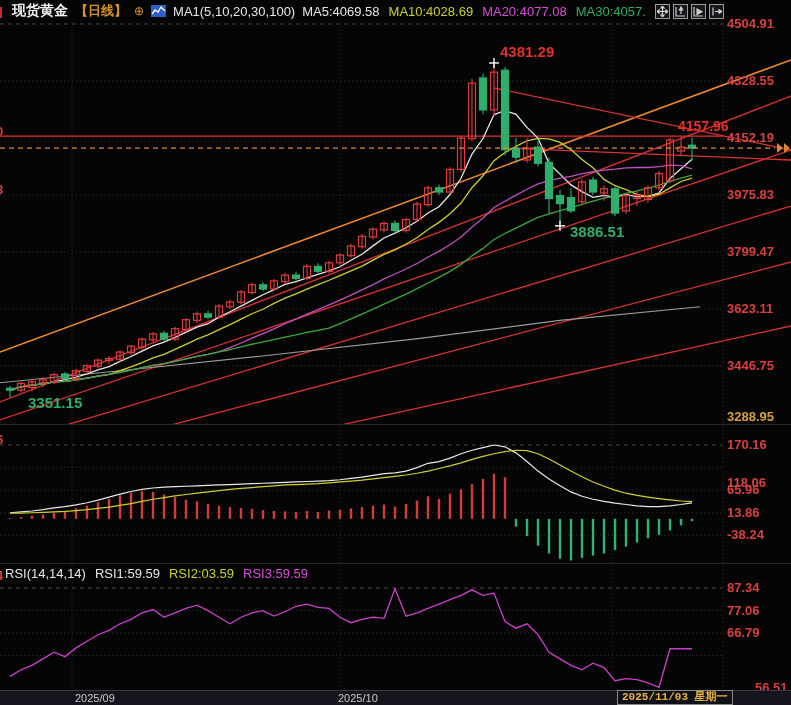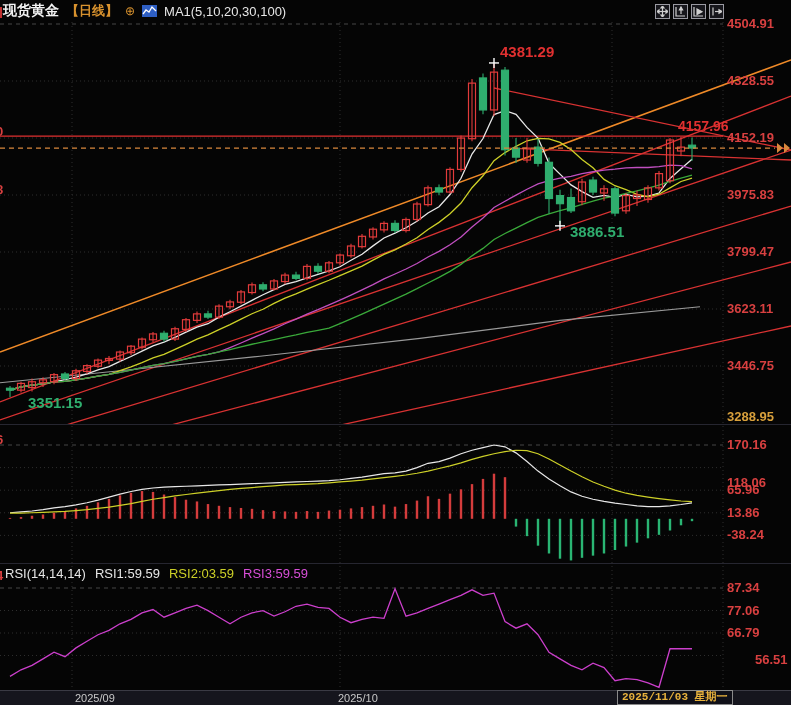--- a/index.html
+++ b/index.html
@@ -1,20 +1,20 @@
 <!DOCTYPE html>
 <html><head>
 <meta charset="utf-8">
 <style>
   html,body{margin:0;padding:0;background:#000;}
   .stage{position:relative;width:791px;height:705px;background:#050505;overflow:hidden;
          font-family:"Liberation Sans",sans-serif;}
   svg text{font-family:"Liberation Sans",sans-serif;}
   .hdr{position:absolute;top:0;left:0;width:791px;height:22px;display:flex;align-items:center;
-       gap:7px;padding-left:3px;box-sizing:border-box;font-size:13px;color:#e6e6e6;z-index:5;}
+       gap:7px;padding-left:12px;box-sizing:border-box;font-size:13px;color:#e6e6e6;z-index:5;}
   .hdr .title{font-weight:700;font-size:14px;color:#f2f2f2;}
   .hdr .period{font-weight:700;color:#d8922e;}
   .hdr .link{color:#d8922e;font-size:12px;}
   .hdr .ma-set{color:#e6e6e6;}
   .red-sliver{position:absolute;left:0;top:7px;width:2px;height:11px;background:#c03030;z-index:6;}
   .toolbar{position:absolute;left:655px;top:4px;display:flex;gap:3px;z-index:6;}
   .tool{width:15px;height:15px;border:1px solid #9a9aa2;background:#17171c;box-sizing:border-box;
         display:flex;align-items:center;justify-content:center;}
   .subhdr{position:absolute;left:5px;display:flex;gap:9px;font-size:13px;color:#e6e6e6;z-index:5;}
   .c-white{color:#e6e6e6;} .c-yellow{color:#cdd028;} .c-magenta{color:#d84fd8;}
@@ -43,20 +43,26 @@
     <span class="title">现货黄金</span>
     <span class="period">【日线】</span>
     <span class="link">⊕</span>
     <span style="display:inline-flex;">
       <svg width="15" height="12" viewBox="0 0 15 12">
         <rect x="0" y="0" width="15" height="12" fill="#2e5fc4"></rect>
         <polyline points="1,9 4,5 7,7 10,2 14,6" fill="none" stroke="#fff" stroke-width="1.3"></polyline>
       </svg>
     </span>
     <span class="ma-set">MA1(5,10,20,30,100)</span>
+    <span id="ma-values" style="display:inline-flex;gap:9px;">
+        <span style="color: rgb(230, 230, 230);">MA5:4069.58</span>
+        <span style="color: rgb(205, 208, 40);">MA10:4028.69</span>
+        <span style="color: rgb(216, 79, 216);">MA20:4077.08</span>
+        <span style="color: rgb(47, 174, 94);">MA30:4057.</span>
+      </span>
   </div>
 
   <div class="toolbar">
     <span class="tool">
       <svg width="11" height="11" viewBox="0 0 11 11" stroke="#cfcfcf" stroke-width="1.2" fill="#cfcfcf">
         <line x1="5.5" y1="1" x2="5.5" y2="10"></line>
           <line x1="1" y1="5.5" x2="10" y2="5.5"></line>
         <path d="M5.5 0l1.5 2h-3z"></path>
           <path d="M5.5 11l1.5-2h-3z"></path>
         <path d="M0 5.5l2-1.5v3z"></path>
@@ -488,21 +494,21 @@
       <div class="ylab" style="top: 358.004px;">3446.75</div>
       <div class="ylab orange" style="top: 409.006px;">3288.95</div>
       <div class="ylab" style="top: 437px;">170.16</div>
       <div class="ylab" style="top: 475px;">118.06</div>
       <div class="ylab" style="top: 482.192px; text-align: center;">65.96</div>
       <div class="ylab" style="top: 504.787px;">13.86</div>
       <div class="ylab" style="top: 527.383px;">-38.24</div>
       <div class="ylab" style="top: 580px;">87.34</div>
       <div class="ylab" style="top: 602.513px;">77.06</div>
       <div class="ylab" style="top: 625.005px;">66.79</div>
-      <div class="ylab" style="top: 652px; padding-left: 28px;">56.51</div>
+      <div class="ylab" style="top: 680px; padding-left: 28px;">56.51</div>
     </div>
 
   <div id="edgedigits">
       <div class="edge-digit" style="top: 124px;">0</div>
       <div class="edge-digit" style="top: 182px;">8</div>
       <div class="edge-digit" style="top: 432px;">6</div>
       <div class="edge-digit" style="top: 568px;">4</div>
     </div>
 
   <div class="sep" style="top:424px;"></div>

